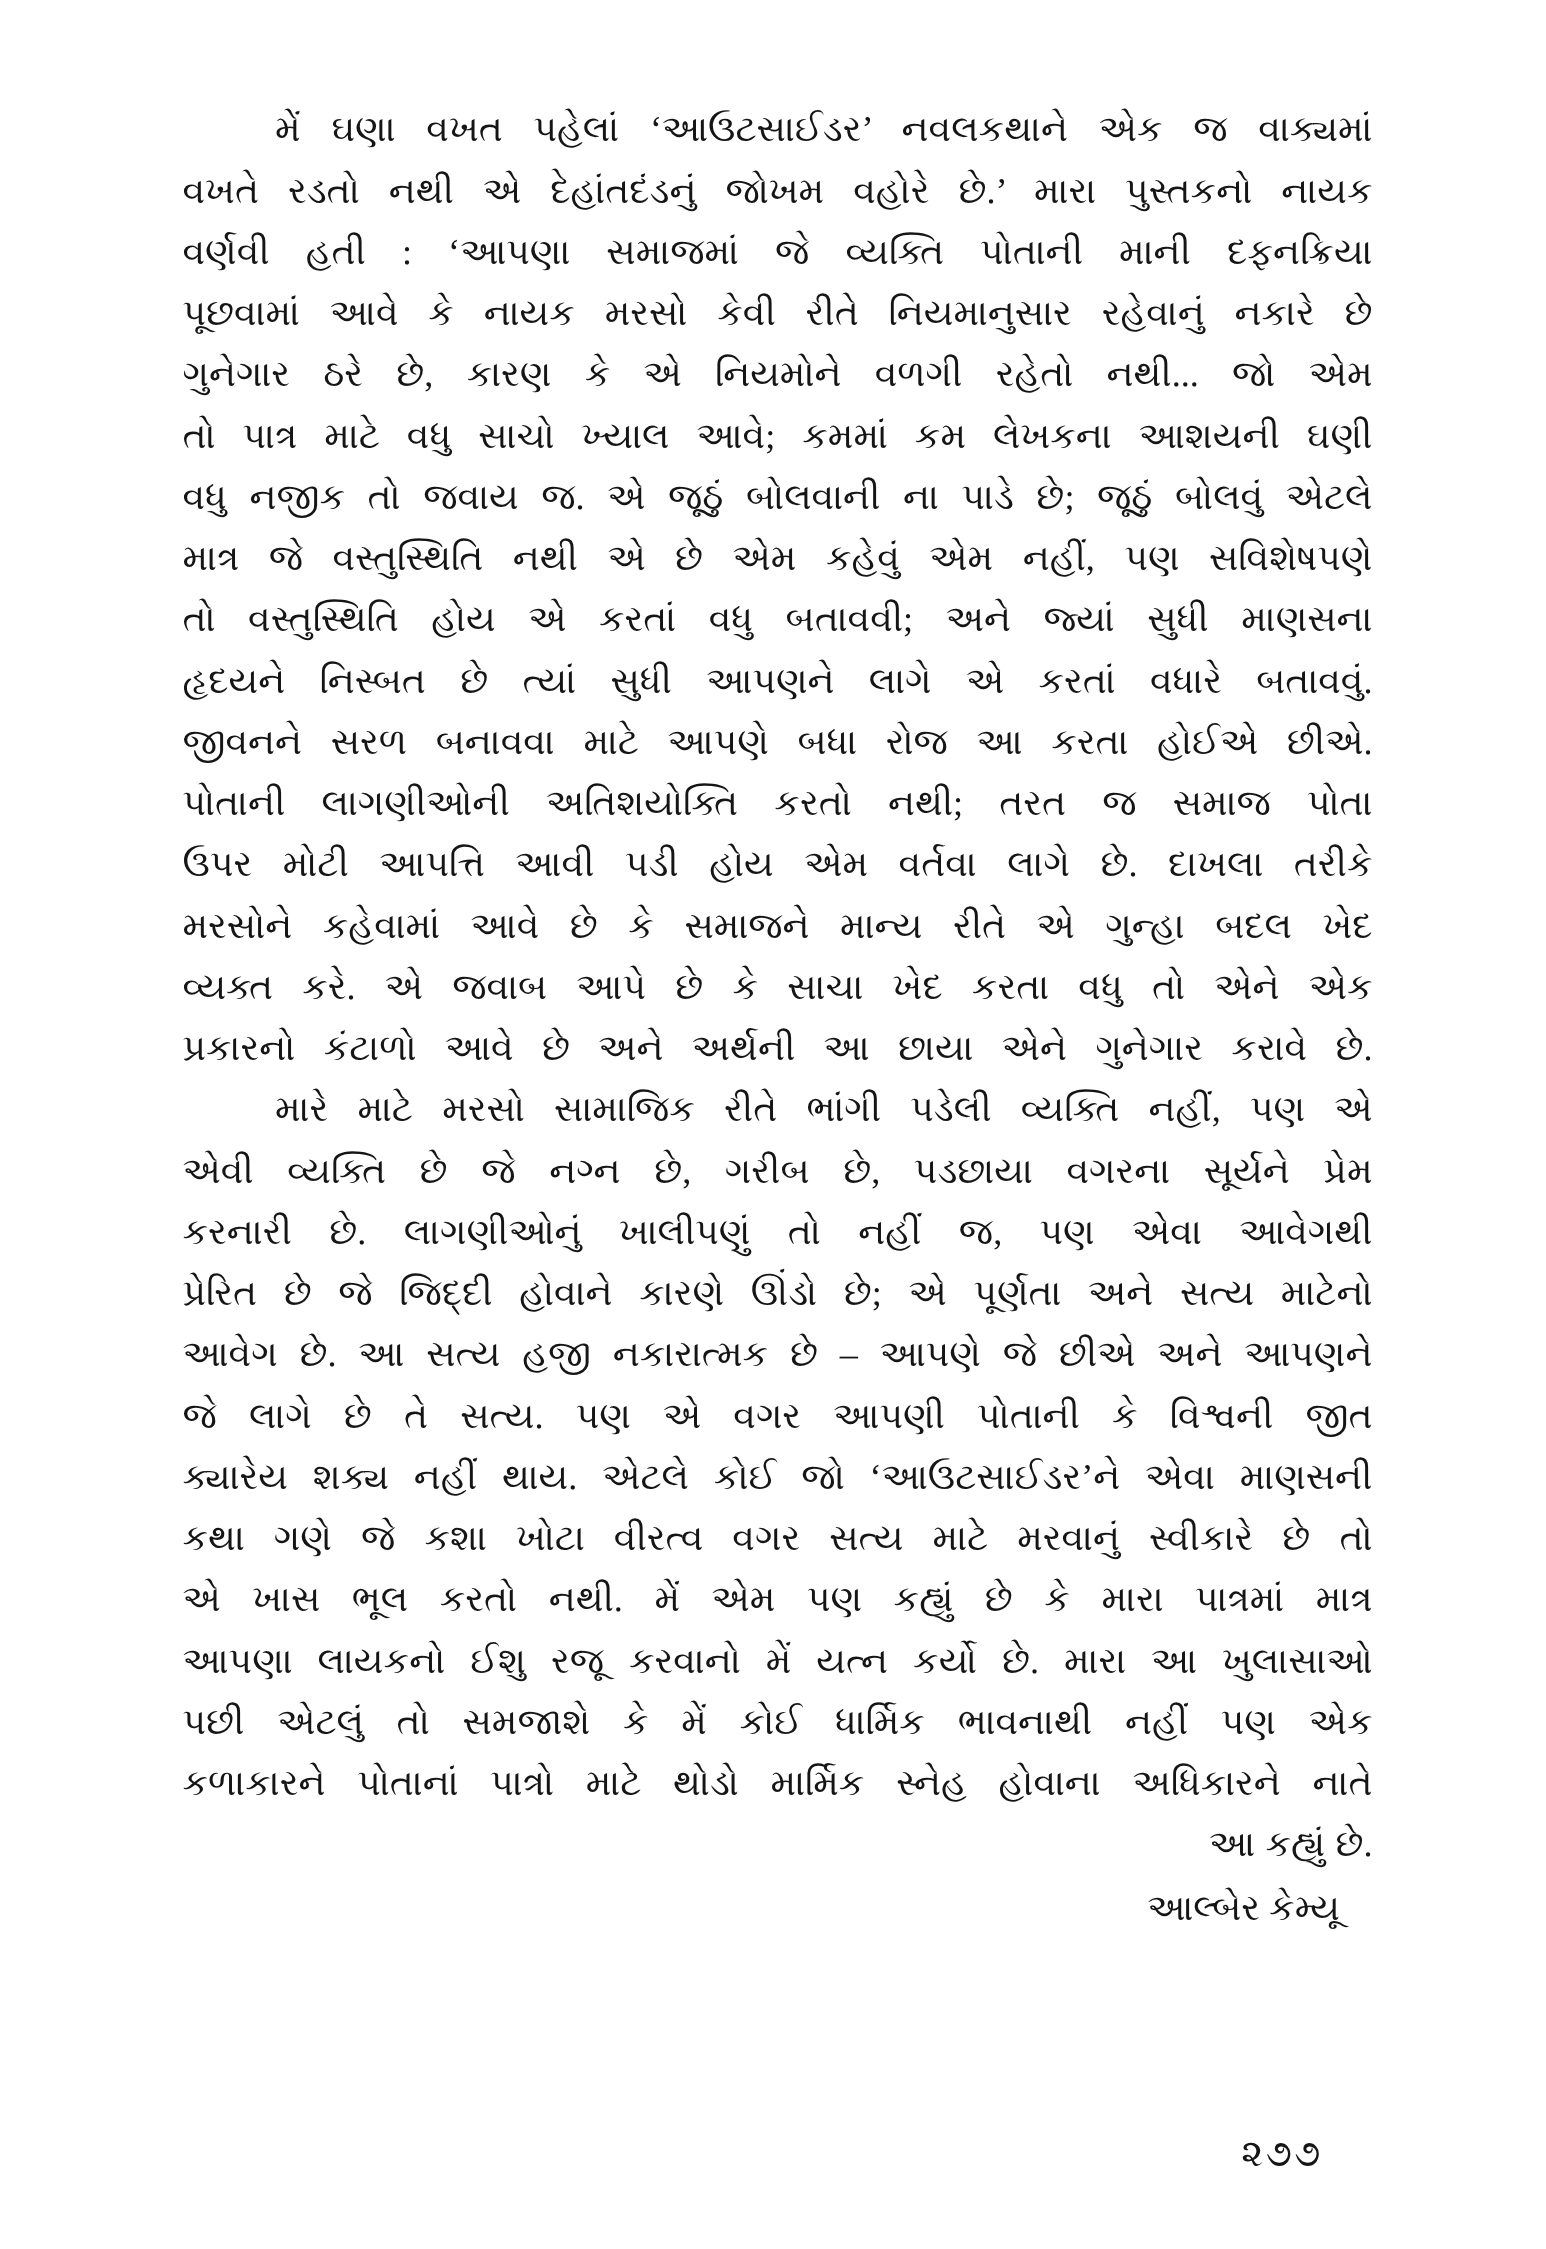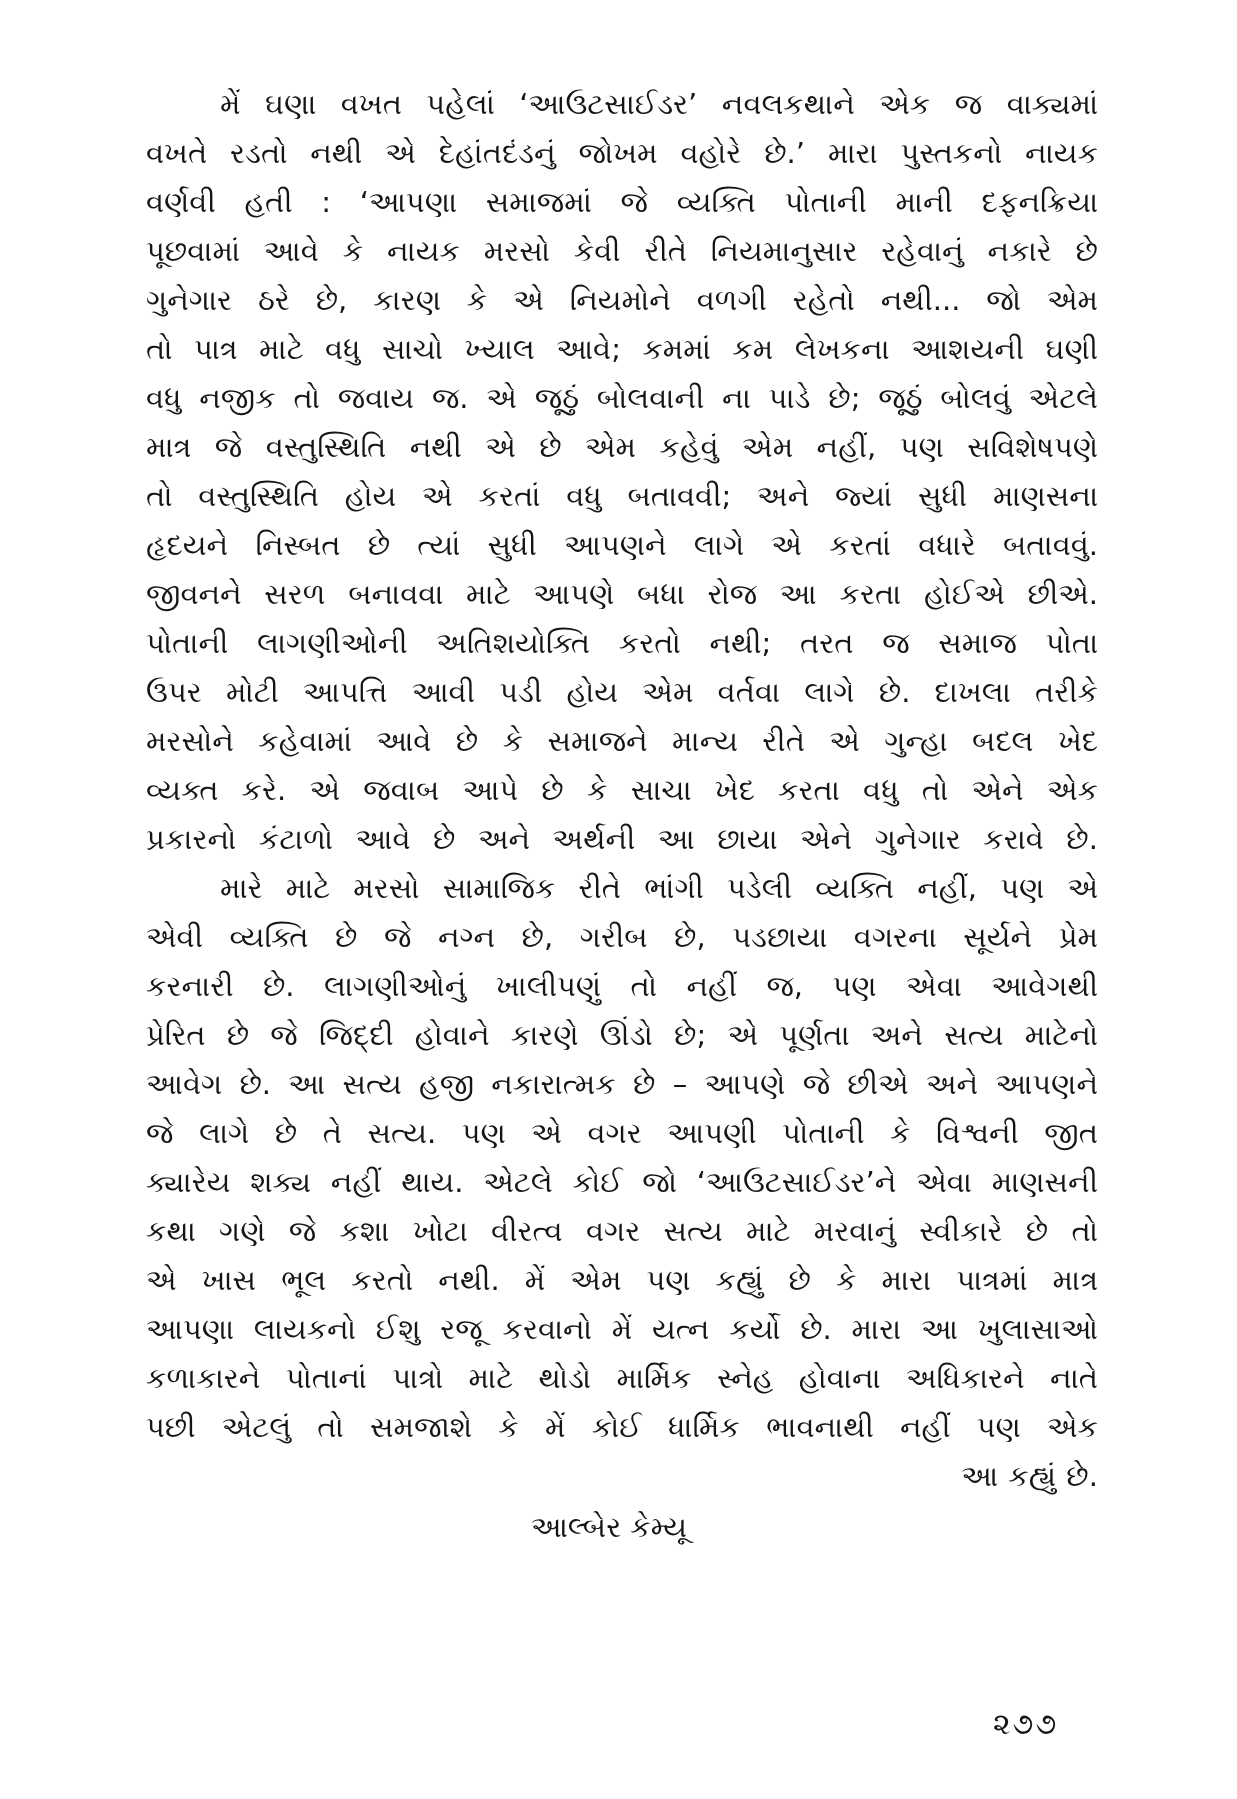--- a/index.html
+++ b/index.html
@@ -19,38 +19,39 @@
     position: absolute;
     inset: 0;
     background: #ffffff;
   }
   .text-block {
     position: absolute;
     left: 146px;
     top: 80px;
     width: 952px;
     font-size: 29px;
+    font-family: Liberation Serif, serif;
   }
   .line {
     line-height: 49px;
     text-align: justify;
     text-align-last: justify;
     word-spacing: 1px;
   }
   .line.indent {
     text-indent: 74px;
   }
   .line.short {
     text-align: right;
     text-align-last: auto;
   }
   .signature {
     line-height: 49px;
     font-size: 29px;
-    text-align: center;
+    text-align: right;
     padding-right: 26px;
     margin-top: 2px;
   }
   .page-number {
     position: absolute;
     left: 993px;
     top: 1706px;
     font-size: 30px;
     letter-spacing: 2px;
     text-align: right;
@@ -81,20 +82,20 @@
         <div class="line indent">મારે માટે મરસો સામાજિક રીતે ભાંગી પડેલી વ્યક્તિ નહીં, પણ એ</div>
         <div class="line">એવી વ્યક્તિ છે જે નગ્ન છે, ગરીબ છે, પડછાયા વગરના સૂર્યને પ્રેમ</div>
         <div class="line">કરનારી છે. લાગણીઓનું ખાલીપણું તો નહીં જ, પણ એવા આવેગથી</div>
         <div class="line">પ્રેરિત છે જે જિદ્દી હોવાને કારણે ઊંડો છે; એ પૂર્ણતા અને સત્ય માટેનો</div>
         <div class="line">આવેગ છે. આ સત્ય હજી નકારાત્મક છે – આપણે જે છીએ અને આપણને</div>
         <div class="line">જે લાગે છે તે સત્ય. પણ એ વગર આપણી પોતાની કે વિશ્વની જીત</div>
         <div class="line">ક્યારેય શક્ય નહીં થાય. એટલે કોઈ જો ‘આઉટસાઈડર’ને એવા માણસની</div>
         <div class="line">કથા ગણે જે કશા ખોટા વીરત્વ વગર સત્ય માટે મરવાનું સ્વીકારે છે તો</div>
         <div class="line">એ ખાસ ભૂલ કરતો નથી. મેં એમ પણ કહ્યું છે કે મારા પાત્રમાં માત્ર</div>
         <div class="line">આપણા લાયકનો ઈશુ રજૂ કરવાનો મેં યત્ન કર્યો છે. મારા આ ખુલાસાઓ</div>
+        <div class="line">પછી એટલું તો સમજાશે કે મેં કોઈ ધાર્મિક ભાવનાથી નહીં પણ એક</div>
         <div class="line">કળાકારને પોતાનાં પાત્રો માટે થોડો માર્મિક સ્નેહ હોવાના અધિકારને નાતે</div>
-        <div class="line">પછી એટલું તો સમજાશે કે મેં કોઈ ધાર્મિક ભાવનાથી નહીં પણ એક</div>
         <div class="line short">આ કહ્યું છે.</div>
       </div>
     <div class="signature">આલ્બેર કેમ્યૂ</div>
   </div>
   <div class="page-number">૨૭૭</div>
 </main>
 
 </body></html>

